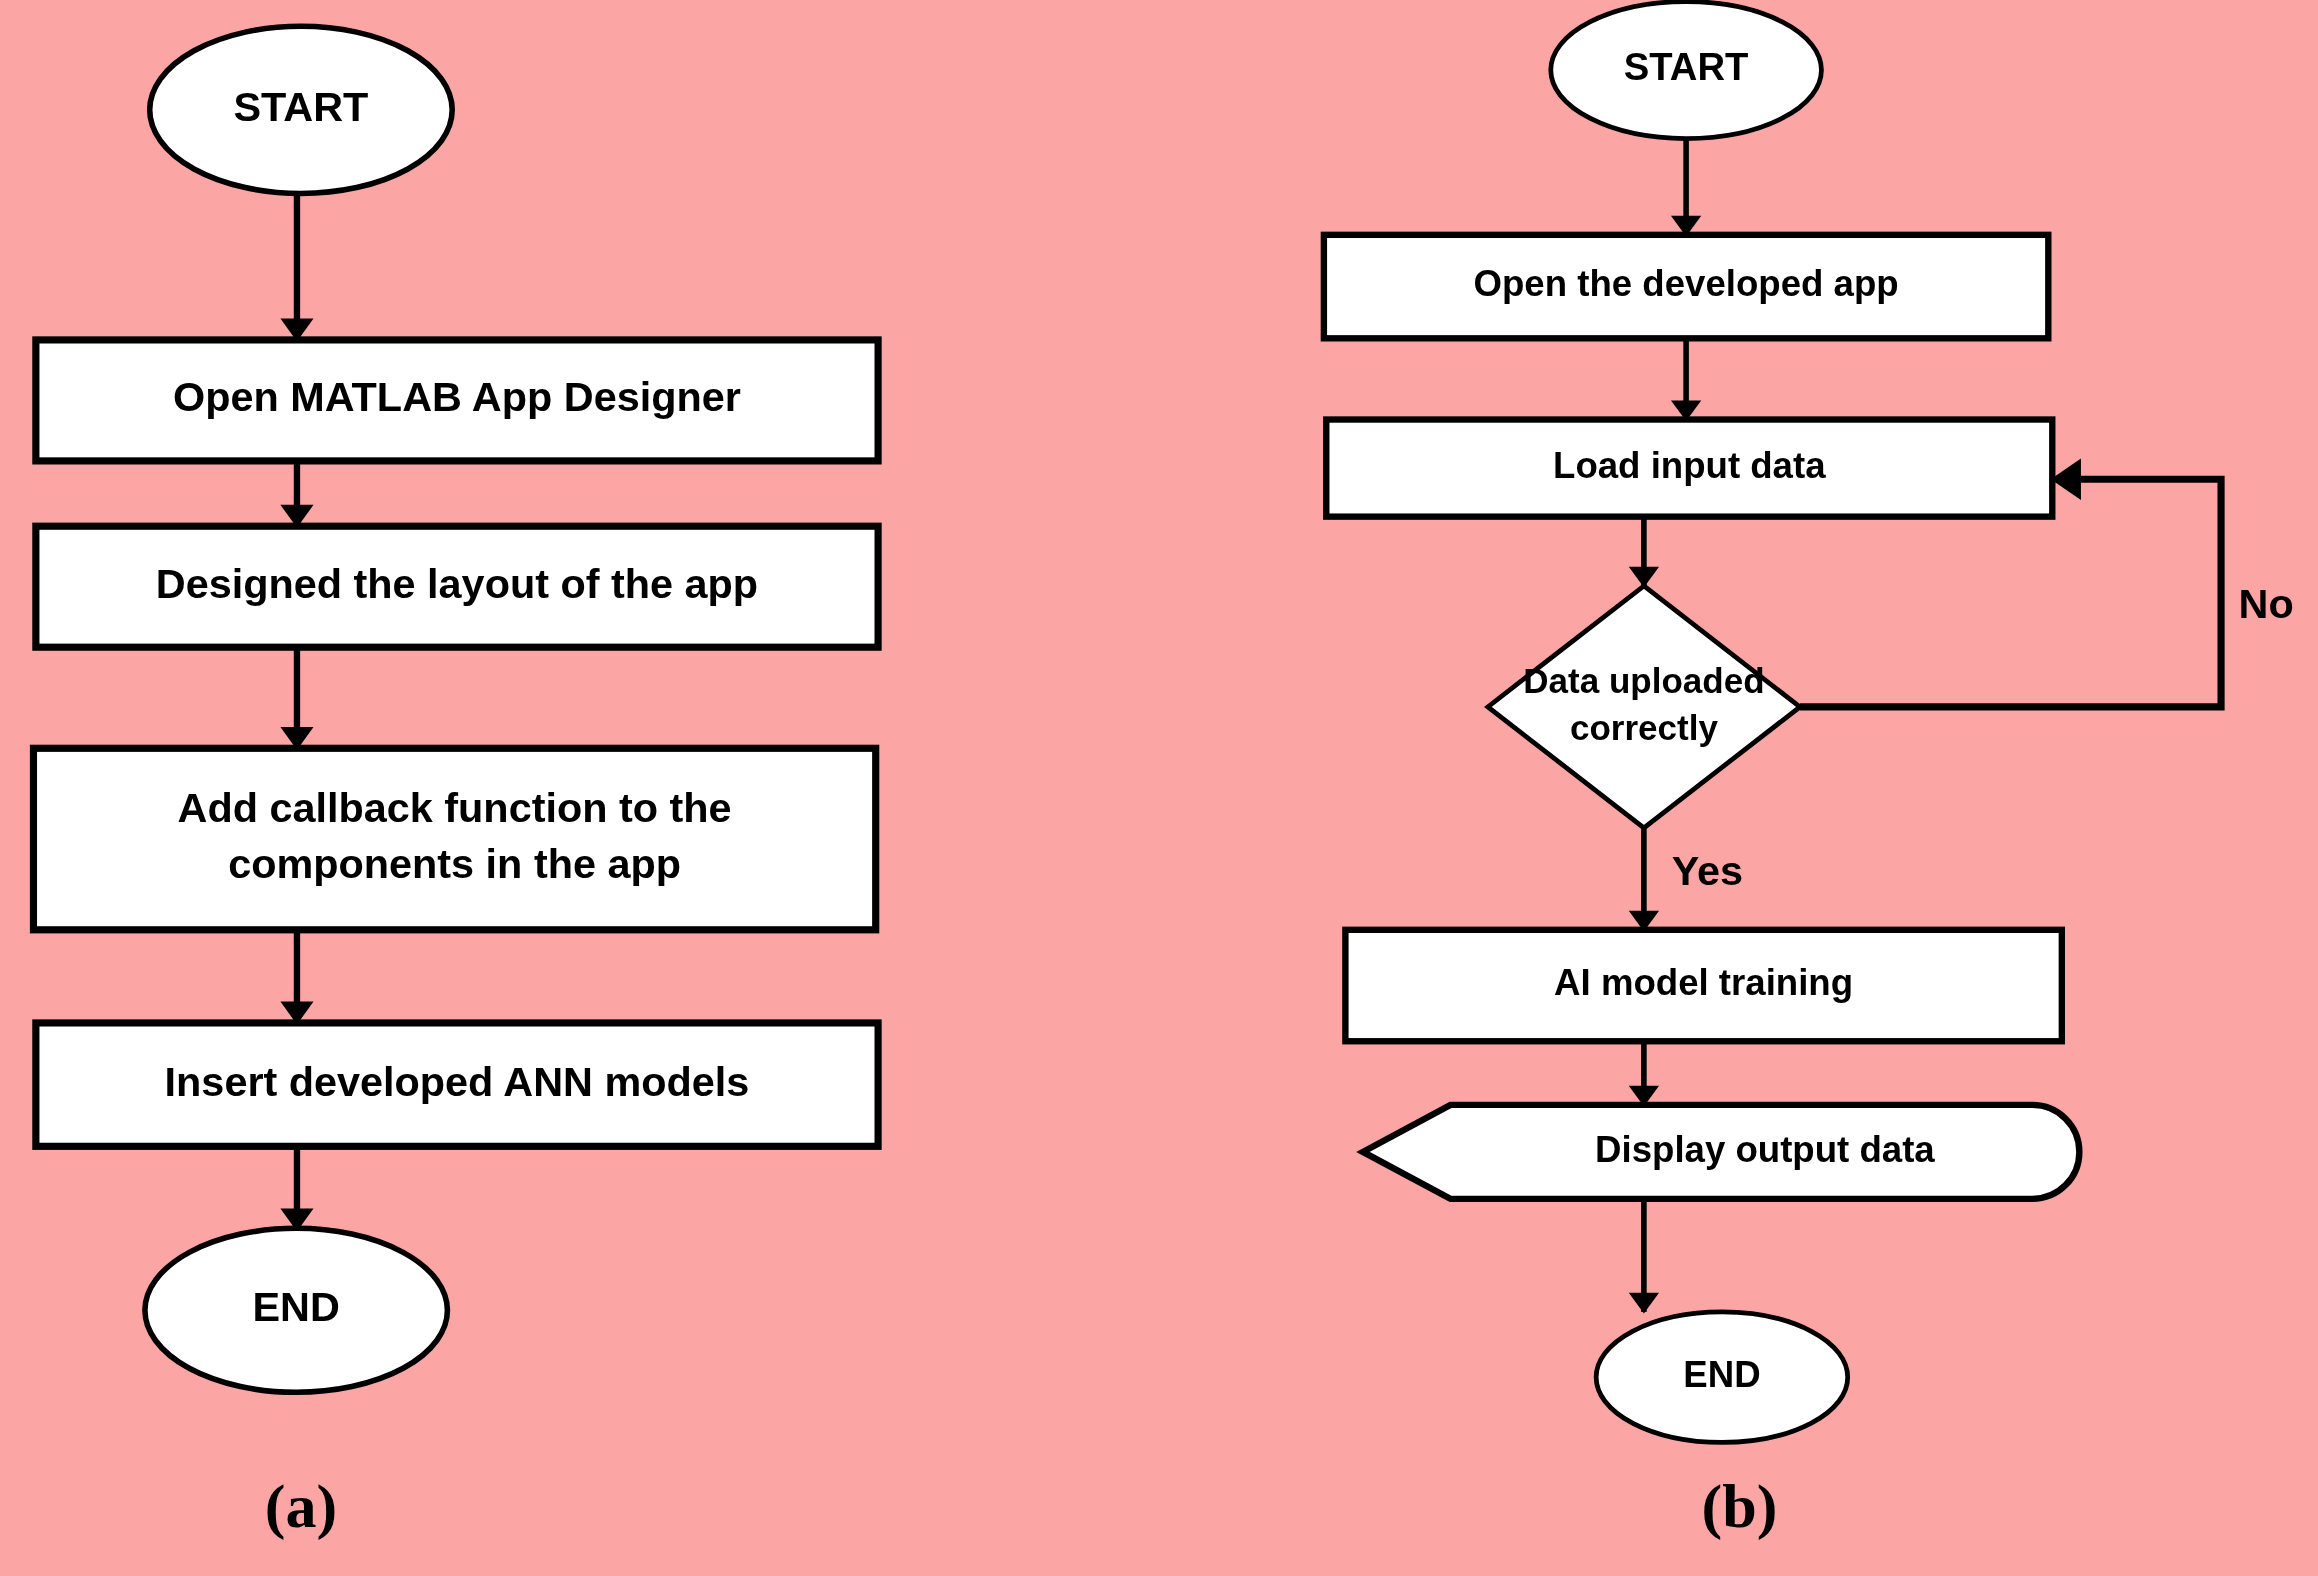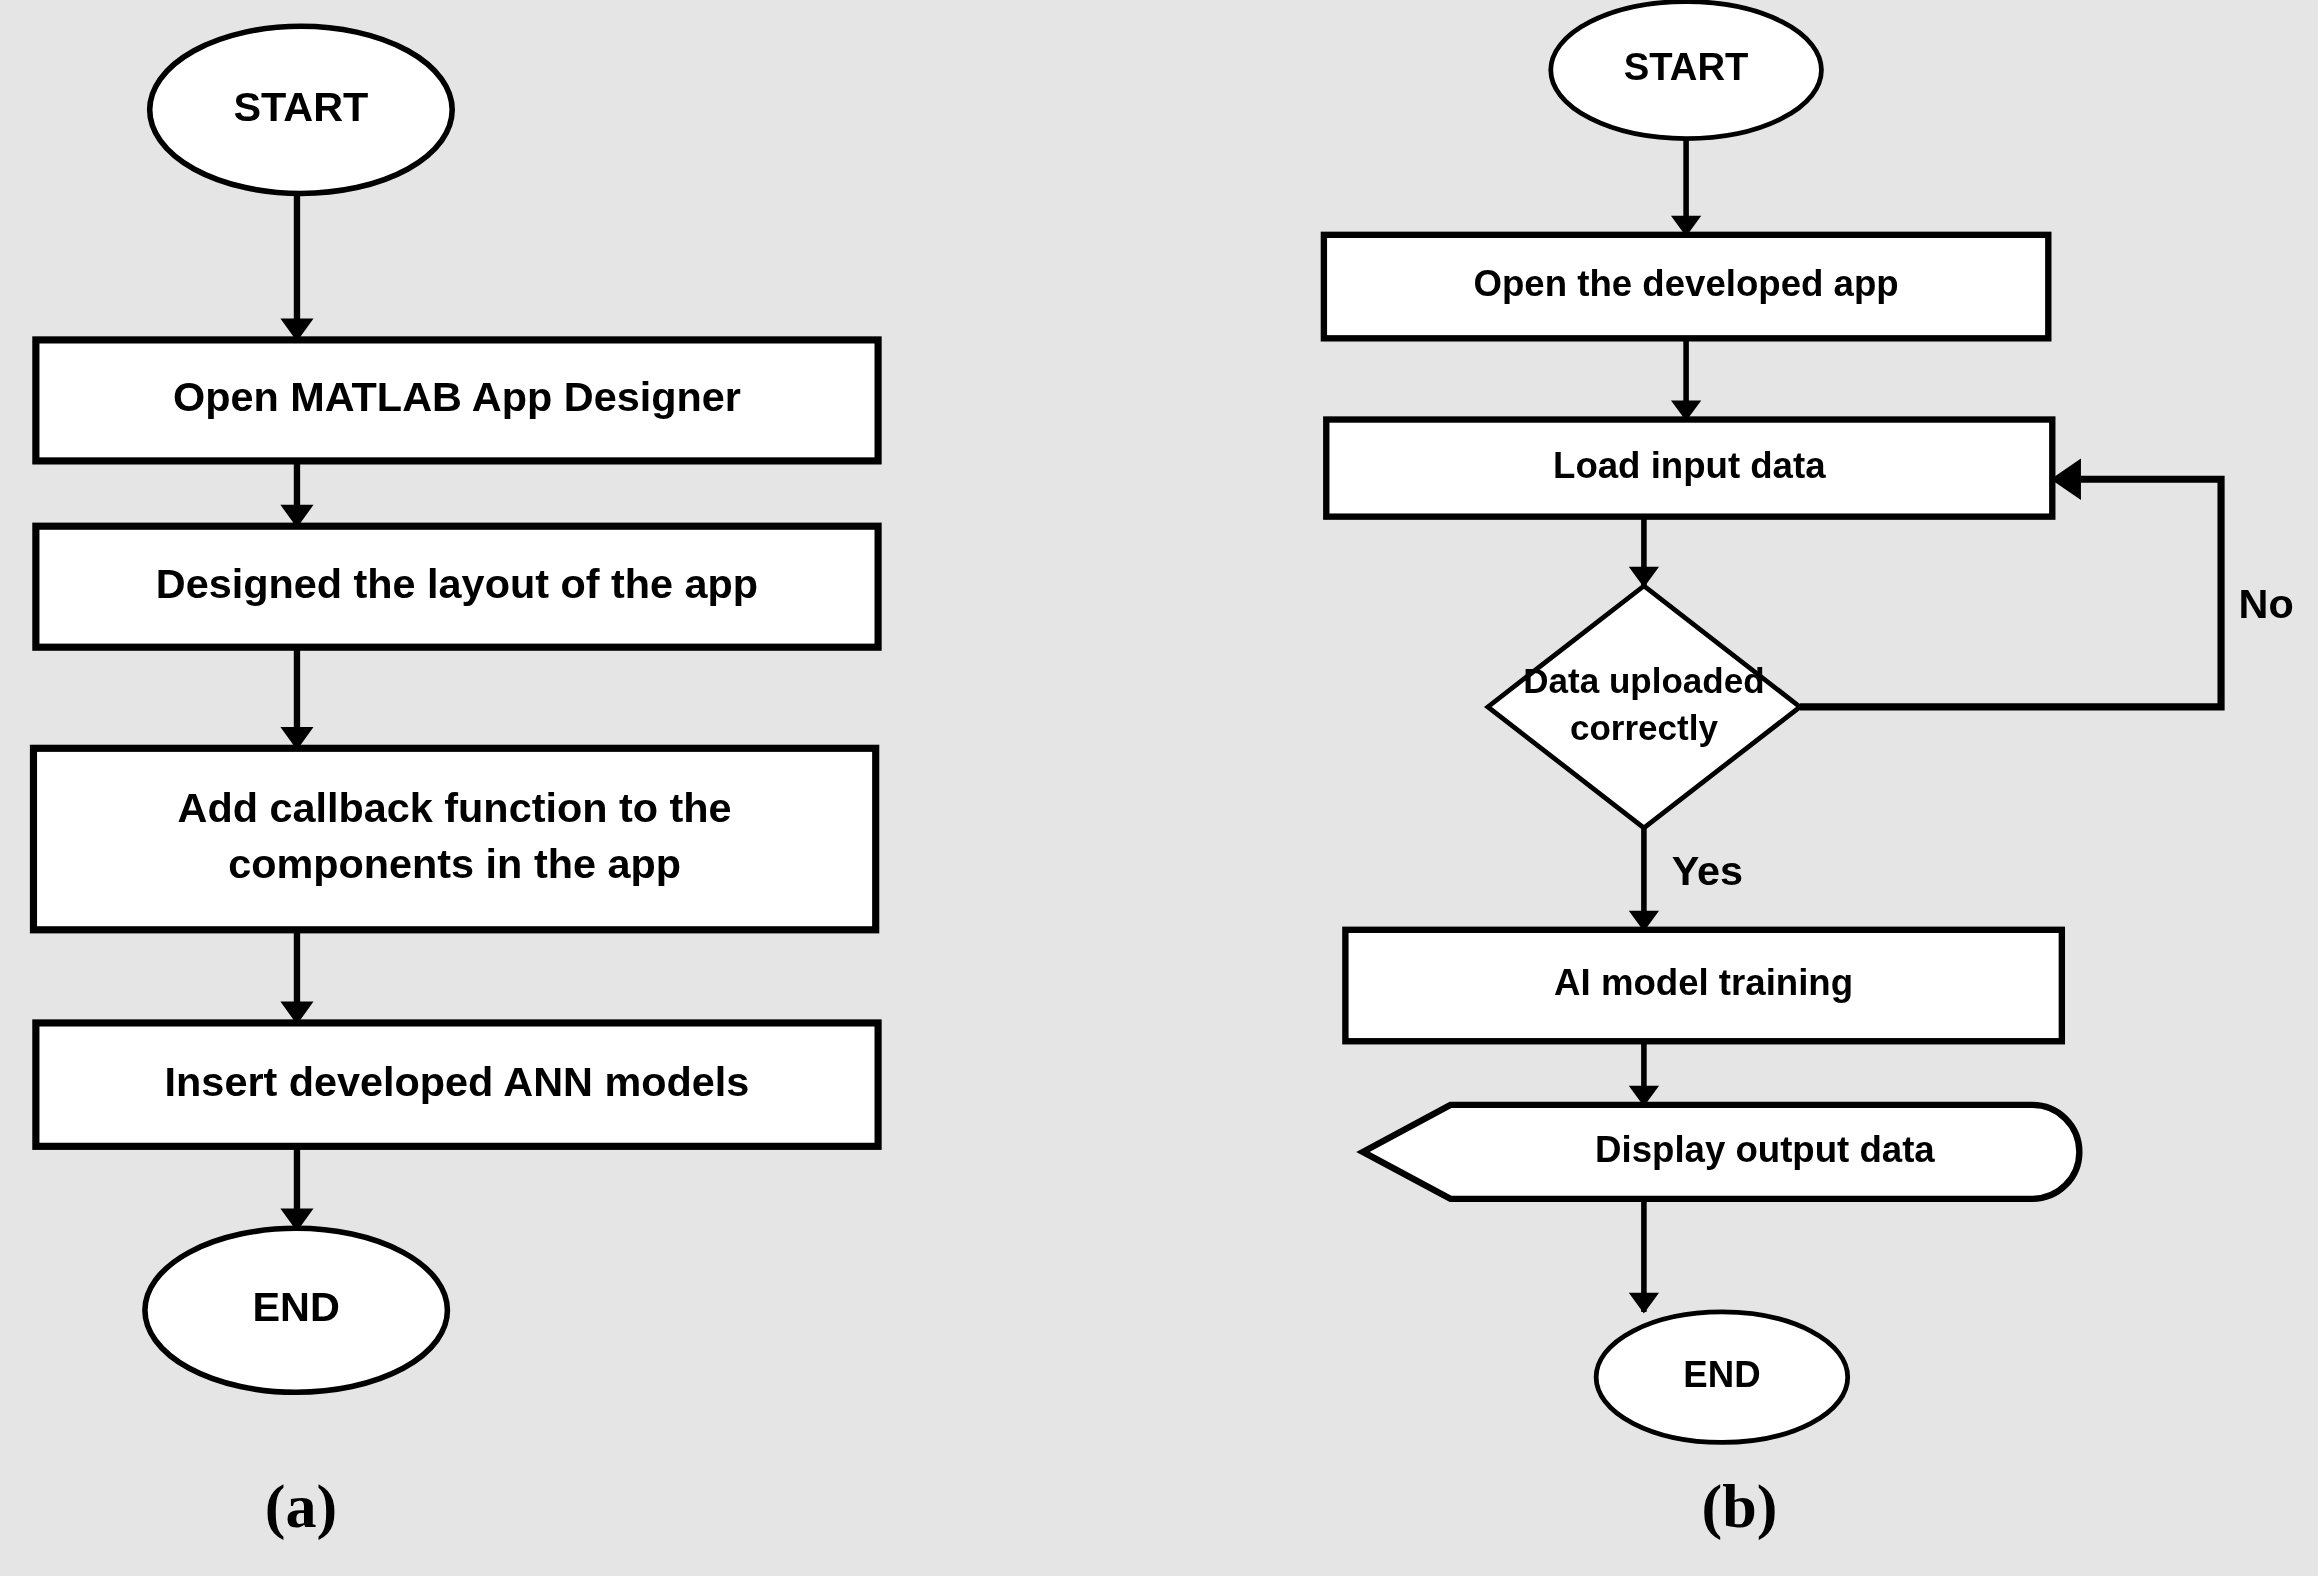--- a/index.html
+++ b/index.html
@@ -11,21 +11,21 @@
   body {
     width: 2319px;
     height: 1577px;
     overflow: hidden;
     font-family: "Liberation Sans", sans-serif;
   }
   #canvas {
     position: relative;
     width: 2319px;
     height: 1577px;
-    background: #e5e5e5;
+    background: #fca5a5;
   }
   svg.flow {
     position: absolute;
     top: 0;
     left: 0;
     width: 2319px;
     height: 1577px;
   }
   .shape-stroke {
     fill: #ffffff;

